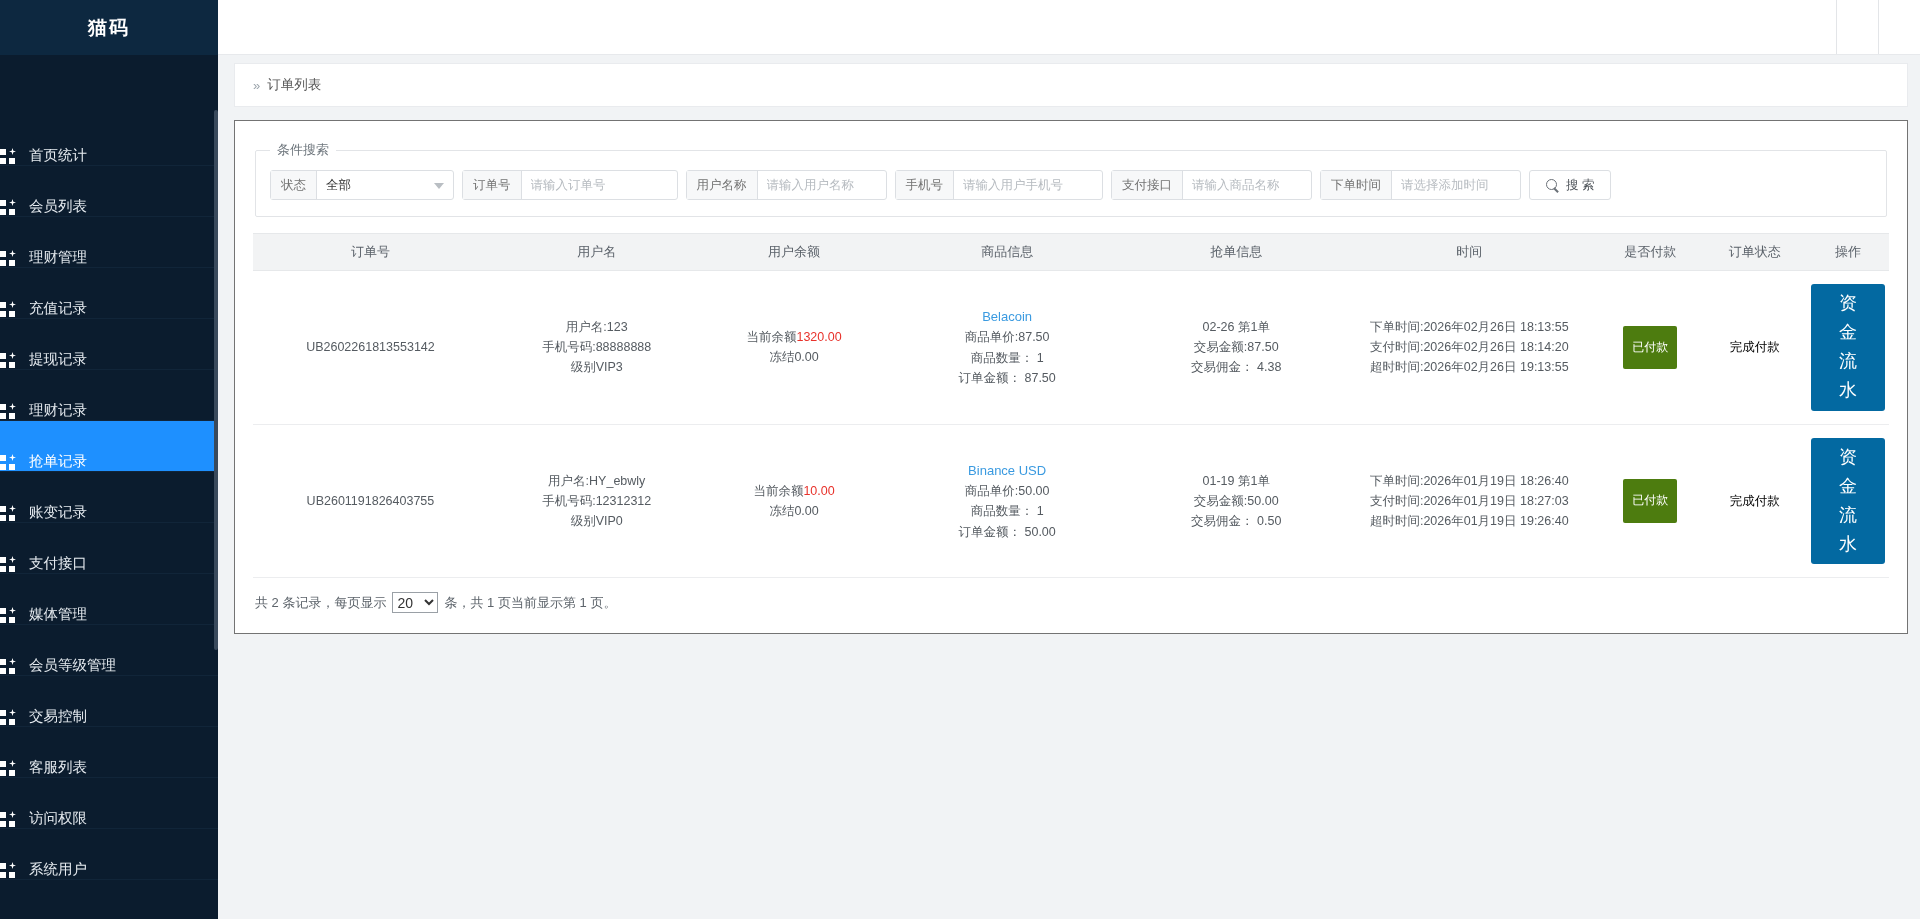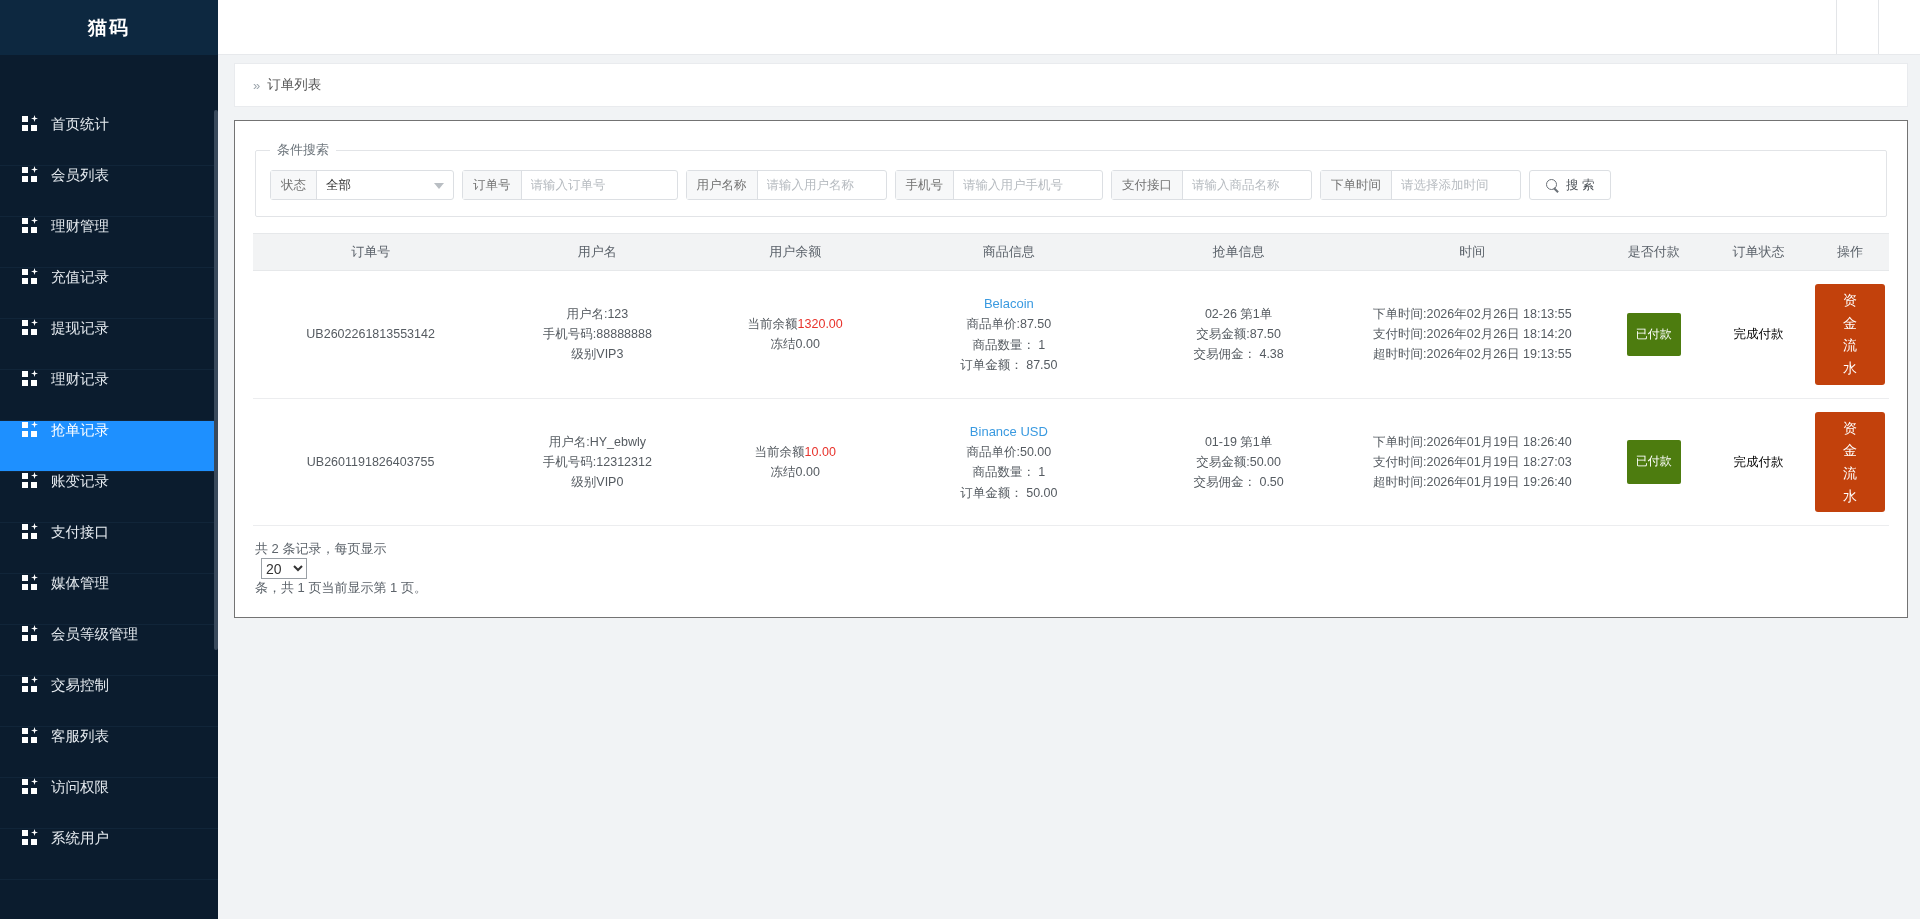--- a/index.html
+++ b/index.html
@@ -20,22 +20,21 @@
   }
   .brand {
     height: 55px; background: #0d2840;
     display: flex; align-items: center; justify-content: center;
     color: #ffffff; font-size: 19px; font-weight: bold; letter-spacing: 2px;
   }
   .nav { position: relative; }
   .nav-spacer { height: 60px; }
   .nav-item {
     height: 51px;
-    display: flex; align-items: flex-start;
-    padding-left: 22px;
+    display: flex; align-items: flex-end;
     color: #e6ebf0; font-size: 14.5px;
     border-bottom: 1px solid #112539;
     cursor: pointer;
     background: #0b1c2e;
   }
   .nav-item.active { background: #1e90ff; color: #ffffff; }
   .nav-icon {
     width: 17px; height: 17px; margin-right: 12px;
     display: inline-block; position: relative; flex: 0 0 17px;
   }
@@ -132,27 +131,27 @@
   .col-state { width: 6.5%; }
   .col-act   { width: 6.5%; }
 
   .goods-name { color: #3a9ae0; font-size: 13px; }
   .amt-red { color: #e8322b; }
   .badge {
     display: inline-block; background: #4d7c0f; color: #fff;
     font-size: 12px; padding: 12px 9px; border-radius: 2px; cursor: pointer;
   }
   .btn-flow {
-    display: inline-block; background: #c2410c; color: #fff;
-    font-size: 14px; padding: 5px 28px; border-radius: 3px; cursor: pointer;
+    display: inline-block; background: #0369a1; color: #fff;
+    font-size: 18px; padding: 5px 28px; border-radius: 3px; cursor: pointer;
   }
   .state-text { color: #000000; }
 
   
-  .pager { margin-top: 14px; padding-left: 2px; font-size: 13px; color: #5d646b; display: flex; align-items: flex-start; gap: 0; flex-direction: column; }
+  .pager { margin-top: 14px; padding-left: 2px; font-size: 13px; color: #5d646b; display: flex; align-items: center; gap: 0; }
   .pager select {
     margin: 0 6px; height: 21px; font-size: 14px;
     font-family: "Liberation Sans", sans-serif;
     border: 1px solid #9aa0a6; background: #fff; color: #333;
   }
 </style>
 </head>
 <body>
 
 <div class="app">

